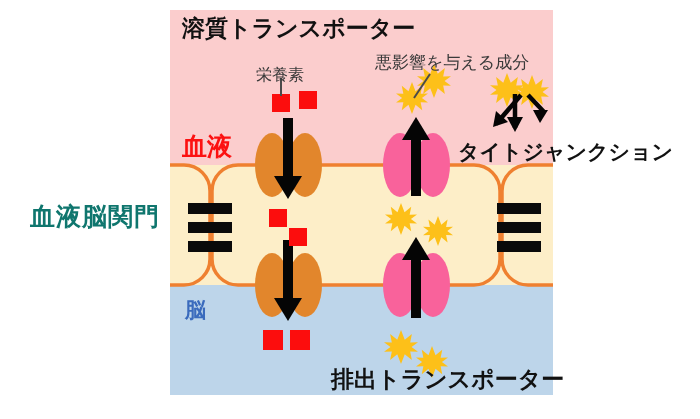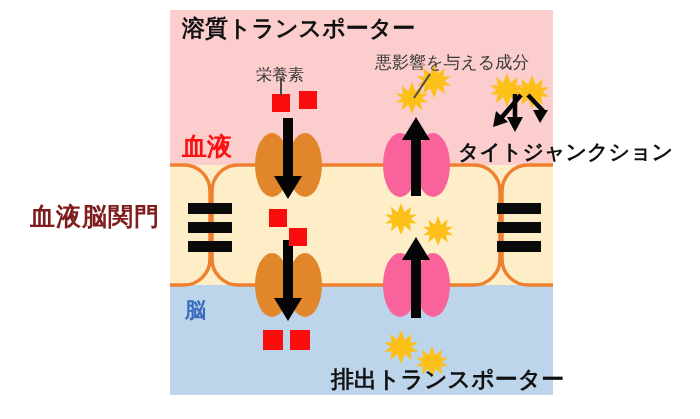--- a/index.html
+++ b/index.html
@@ -6,21 +6,21 @@
   body{
     width:700px;height:419px;
     background:#ffffff;
     font-family:"Liberation Sans","DejaVu Sans",sans-serif;
     overflow:hidden;
     position:relative;
   }
   #stage{position:absolute;left:0;top:0;width:700px;height:419px;}
   .lbl{position:absolute;white-space:nowrap;font-weight:bold;}
   #bbb-label{
-    left:30px;top:200px;font-size:25px;color:#7f1d1d;letter-spacing:1px;
+    left:30px;top:200px;font-size:25px;color:#0f766e;letter-spacing:1px;
   }
   #svgroot{position:absolute;left:0;top:0;}
 </style>
 </head>
 <body>
 
 <div id="stage">
 
   <div class="lbl" id="bbb-label">血液脳関門</div>
 

